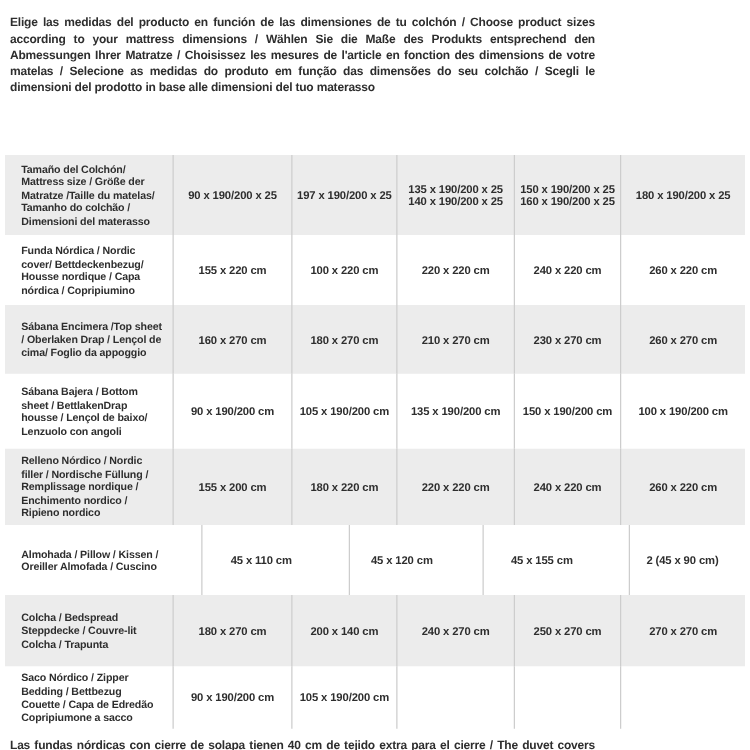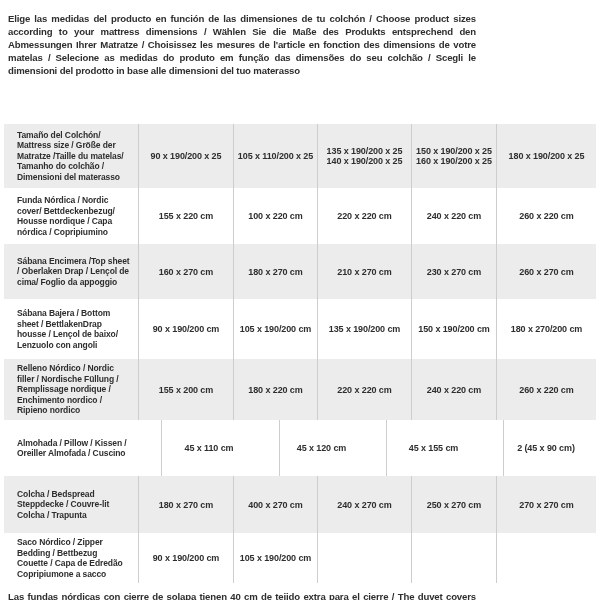--- a/index.html
+++ b/index.html
@@ -49,21 +49,21 @@
 
 <div class="page">
 
   <p class="intro">Elige las medidas del producto en función de las dimensiones de tu colchón / Choose product sizes according to your mattress dimensions / Wählen Sie die Maße des Produkts entsprechend den Abmessungen Ihrer Matratze / Choisissez les mesures de l'article en fonction des dimensions de votre matelas / Selecione as medidas do produto em função das dimensões do seu colchão / Scegli le dimensioni del prodotto in base alle dimensioni del tuo materasso</p>
 
   <div class="size-table">
 
     <div class="row r0">
       <div class="cell label">Tamaño del Colchón/ Mattress size / Größe der Matratze /Taille du matelas/ Tamanho do colchão / Dimensioni del materasso</div>
       <div class="cell">90 x 190/200 x 25</div>
-      <div class="cell">105 x 110/200 x 25</div>
+      <div class="cell">197 x 190/200 x 25</div>
       <div class="cell">135 x 190/200 x 25
 140 x 190/200 x 25</div>
       <div class="cell">150 x 190/200 x 25
 160 x 190/200 x 25</div>
       <div class="cell">180 x 190/200 x 25</div>
     </div>
 
     <div class="row r1">
       <div class="cell label">Funda Nórdica /  Nordic cover/ Bettdeckenbezug/ Housse nordique  / Capa nórdica / Copripiumino</div>
       <div class="cell">155 x 220 cm</div>
@@ -81,21 +81,21 @@
       <div class="cell">230 x 270 cm</div>
       <div class="cell">260 x 270 cm</div>
     </div>
 
     <div class="row r3">
       <div class="cell label">Sábana Bajera / Bottom sheet / BettlakenDrap housse / Lençol de baixo/ Lenzuolo con angoli</div>
       <div class="cell">90 x 190/200 cm</div>
       <div class="cell">105 x 190/200 cm</div>
       <div class="cell">135 x 190/200 cm</div>
       <div class="cell">150 x 190/200 cm</div>
-      <div class="cell">180 x 270/200 cm</div>
+      <div class="cell">100 x 190/200 cm</div>
     </div>
 
     <div class="row r4">
       <div class="cell label">Relleno Nórdico / Nordic filler / Nordische Füllung / Remplissage nordique / Enchimento nordico / Ripieno nordico</div>
       <div class="cell">155 x 200 cm</div>
       <div class="cell">180 x 220 cm</div>
       <div class="cell">220 x 220 cm</div>
       <div class="cell">240 x 220 cm</div>
       <div class="cell">260 x 220 cm</div>
     </div>
@@ -105,21 +105,21 @@
       <div class="cell">45 x 110 cm</div>
       <div class="cell">45 x 120 cm</div>
       <div class="cell">45 x 155 cm</div>
       <div class="cell">2 (45 x 90 cm)</div>
       <div class="cell">2 (45 x 110 cm)</div>
     </div>
 
     <div class="row r6">
       <div class="cell label">Colcha / Bedspread Steppdecke / Couvre-lit Colcha / Trapunta</div>
       <div class="cell">180 x 270 cm</div>
-      <div class="cell">400 x 270 cm</div>
+      <div class="cell">200 x 140 cm</div>
       <div class="cell">240 x 270 cm</div>
       <div class="cell">250 x 270 cm</div>
       <div class="cell">270 x 270 cm</div>
     </div>
 
     <div class="row r7">
       <div class="cell label">Saco Nórdico / Zipper Bedding / Bettbezug Couette  / Capa de Edredão Copripiumone a sacco</div>
       <div class="cell">90 x 190/200 cm</div>
       <div class="cell">105 x 190/200 cm</div>
       <div class="cell"></div>

